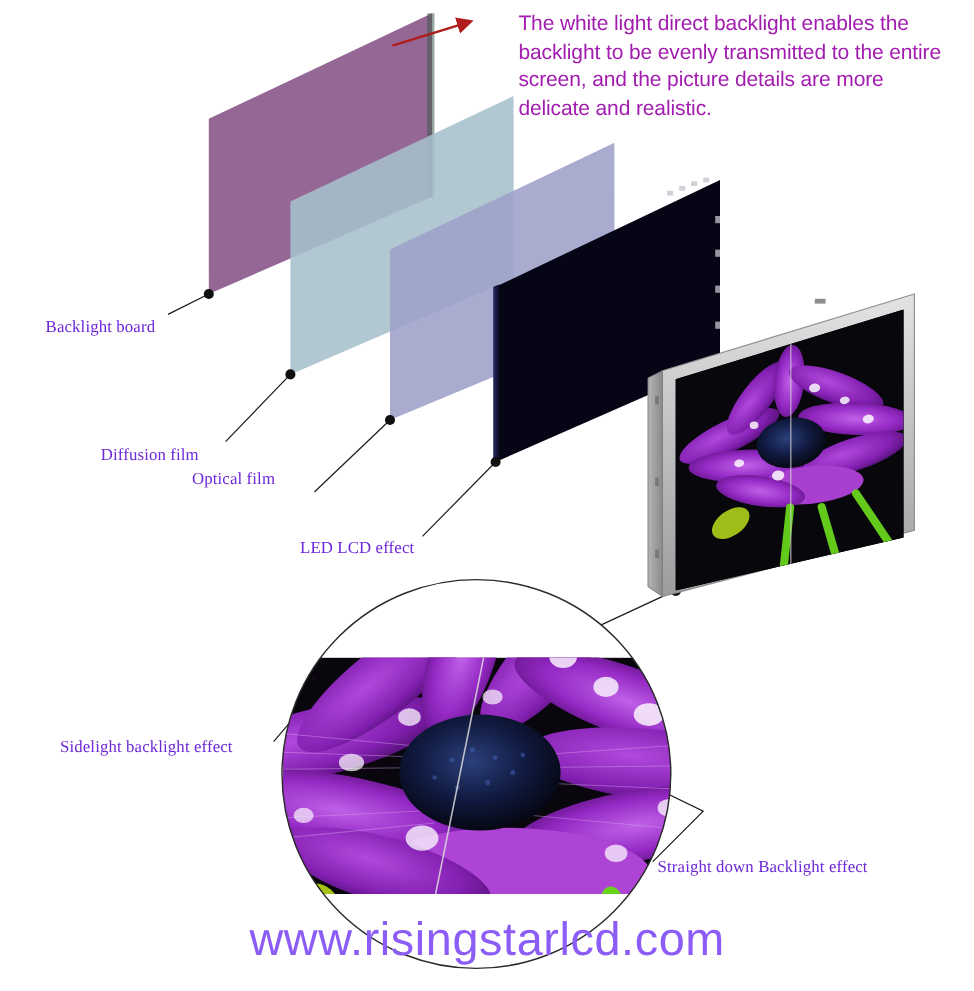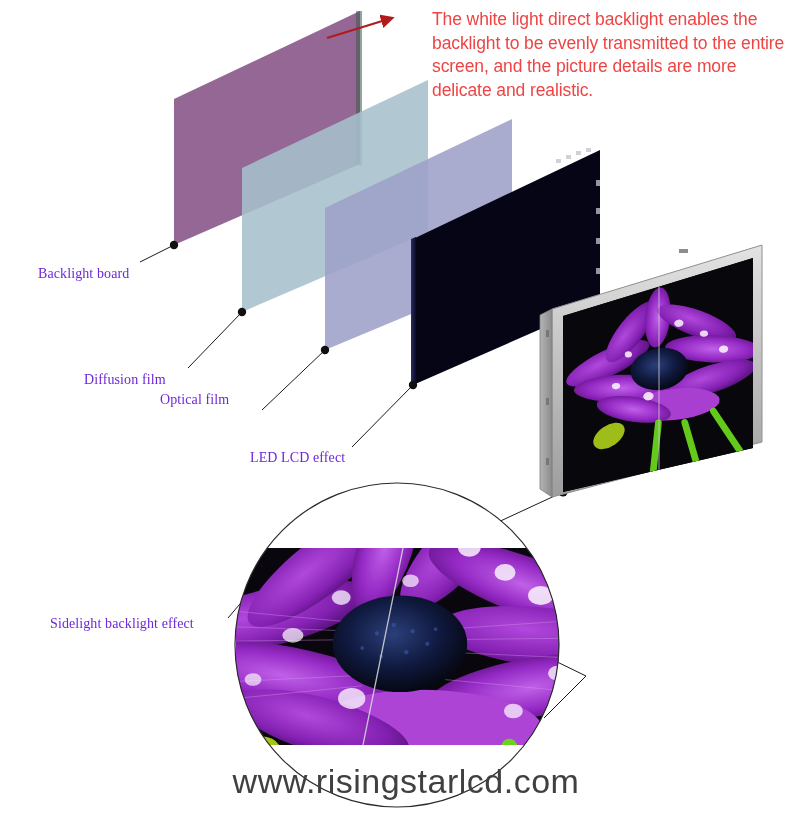--- a/index.html
+++ b/index.html
@@ -34,32 +34,32 @@
     letter-spacing: 0.1px;
   }
   #callout-text {
     position: absolute;
     left: 432px;
     top: 8px;
     width: 360px;
     font-family: "Liberation Sans", sans-serif;
     font-size: 17.5px;
     line-height: 23.5px;
-    color: #ef4444;
+    color: #a21caf;
     letter-spacing: -0.1px;
   }
   #watermark {
     position: absolute;
     left: 0;
     top: 762px;
     width: 812px;
     text-align: center;
     font-family: "Liberation Sans", sans-serif;
-    font-size: 34px;
-    color: #404040;
+    font-size: 39px;
+    color: #8b5cf6;
     letter-spacing: 0.5px;
     white-space: nowrap;
     pointer-events: none;
   }
   .lbl-backlight-board { left: 38px;  top: 266px; }
   .lbl-diffusion-film  { left: 84px;  top: 372px; }
   .lbl-optical-film    { left: 160px; top: 392px; }
   .lbl-led-lcd-glass   { left: 250px; top: 450px; }
   .lbl-sidelight       { left: 8px;   top: 616px; margin-left: 42px; }
   .lbl-straight-down   { left: 548px; top: 716px; }
@@ -316,16 +316,17 @@
   <div class="label lbl-backlight-board">Backlight board</div>
 
   <div class="label lbl-diffusion-film">Diffusion film</div>
 
   <div class="label lbl-optical-film">Optical film</div>
 
   <div class="label lbl-led-lcd-glass">LED LCD effect</div>
 
   <div class="label lbl-sidelight">Sidelight backlight effect</div>
 
+  <div class="label lbl-straight-down">Straight down Backlight effect</div>
 
   <div id="watermark">www.risingstarlcd.com</div>
 
 </div>
 
 </body></html>

